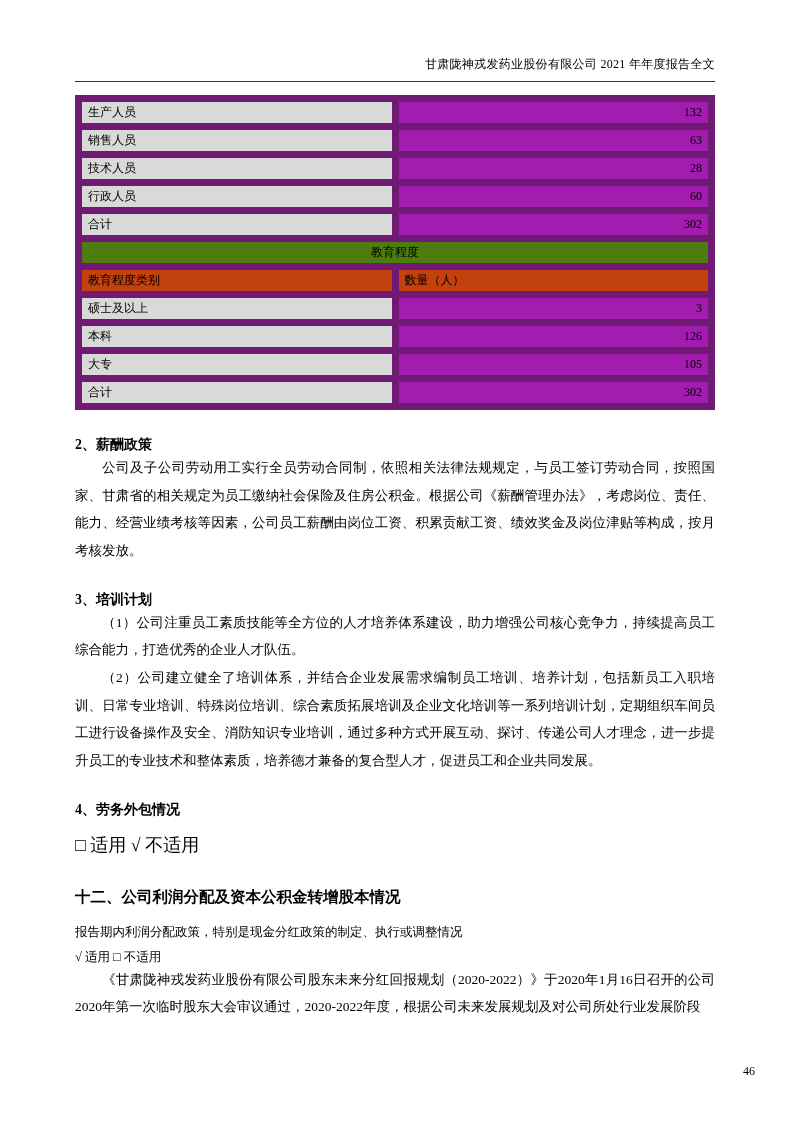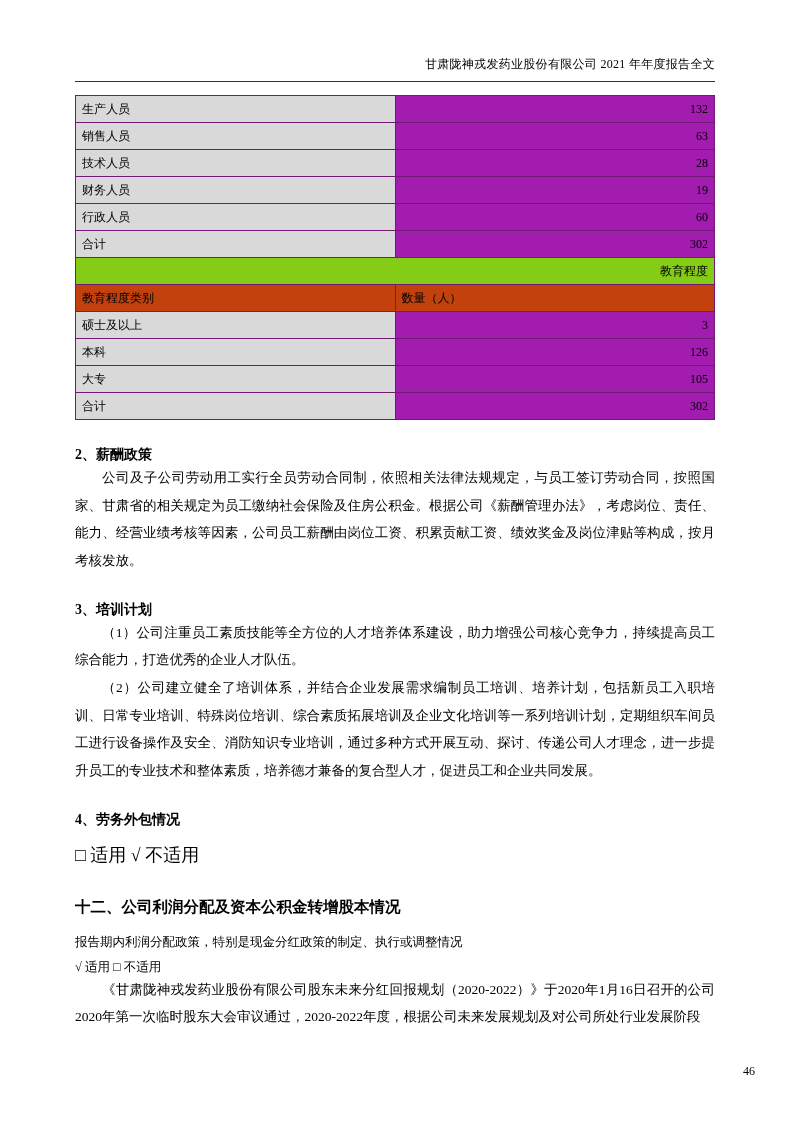--- a/index.html
+++ b/index.html
@@ -25,28 +25,28 @@
     letter-spacing: 0.3px;
   }
   table.data-table {
     width: 100%;
     border-collapse: collapse;
     margin-top: 13px;
     font-size: 12px;
     table-layout: fixed;
   }
   table.data-table td {
-    border: 1px solid #701a75;
+    border: 7px solid #701a75;
     height: 27px;
     padding: 2px 6px;
     vertical-align: middle;
   }
   td.label-cell { background: #d9d9d9; width: 50%; }
   td.value-cell { text-align: right; background: #a21caf; }
-  td.merged-header { background: #84cc16; text-align: right; }
+  td.merged-header { background: #4d7c0f; text-align: center; }
   td.col-header { background: #c2410c; }
   .section-heading {
     font-weight: bold;
     font-size: 14px;
     margin-top: 26px;
   }
   .para {
     font-size: 13.5px;
     line-height: 2.05;
     text-align: justify;
@@ -94,24 +94,20 @@
       </tr>
       <tr>
         <td class="label-cell">销售人员</td>
         <td class="value-cell">63</td>
       </tr>
       <tr>
         <td class="label-cell">技术人员</td>
         <td class="value-cell">28</td>
       </tr>
       <tr>
-        <td class="label-cell">财务人员</td>
-        <td class="value-cell">19</td>
-      </tr>
-      <tr>
         <td class="label-cell">行政人员</td>
         <td class="value-cell">60</td>
       </tr>
       <tr>
         <td class="label-cell">合计</td>
         <td class="value-cell">302</td>
       </tr>
       <tr>
         <td class="merged-header" colspan="2">教育程度</td>
       </tr>

